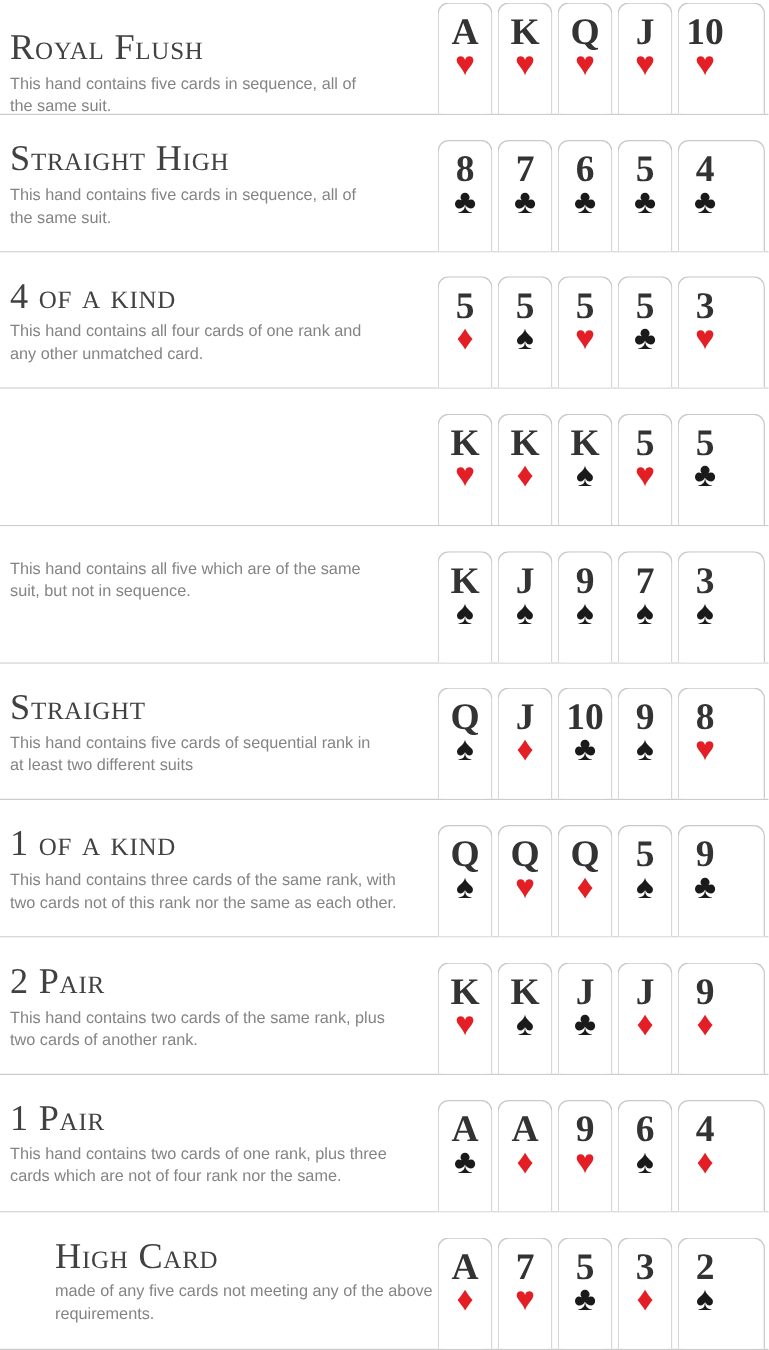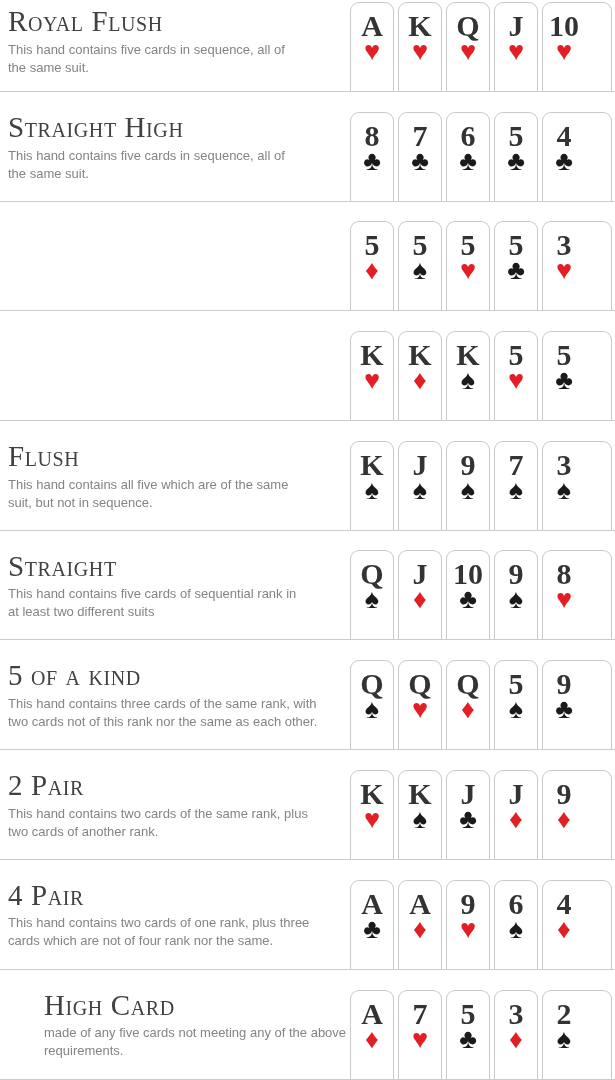--- a/index.html
+++ b/index.html
@@ -14,21 +14,21 @@
   html,body{margin:0;padding:0;background:#ffffff;}
   body{width:615px;font-family:"Liberation Sans", sans-serif;}
   .page{
     position:relative;width:615px;height:1080px;overflow:hidden;background:#fff;
   }
   .row{
     position:relative;box-sizing:border-box;height:109.7px;
     border-bottom:1px solid var(--divider);
     padding:21px 0 0 8px;background:#fff;
   }
-  .row:first-child{height:92px;padding-top:7px;}
+  .row:first-child{height:92px;padding-top:24px;}
   .row:last-child{height:110.3px;padding-left:44px;}
   .info{width:356px;}
   .title{
     margin:0;font-family:"Liberation Serif", serif;font-weight:400;
     font-variant:small-caps;font-size:29px;line-height:1.02;
     color:var(--title);letter-spacing:0.6px;
   }
   .desc{
     margin:4px 0 0 0;font-size:13px;line-height:1.38;color:var(--desc);
     white-space:pre-line;
@@ -138,20 +138,25 @@
   <div class="card last">
     <div class="card-inner">
       <div class="rank">4</div>
       <div class="suit black">♣</div>
     </div>
   </div>
 </div>
   </section>
 
   <section class="row">
+    <div class="info">
+      <h2 class="title">4 of a kind</h2>
+      <p class="desc">This hand contains all four cards of one rank and
+any other unmatched card.</p>
+    </div>
     <div class="cards">
   <div class="card">
     <div class="card-inner">
       <div class="rank">5</div>
       <div class="suit red">♦</div>
     </div>
   </div>
 
   <div class="card">
     <div class="card-inner">
@@ -217,21 +222,20 @@
     <div class="card-inner">
       <div class="rank">5</div>
       <div class="suit black">♣</div>
     </div>
   </div>
 </div>
   </section>
 
   <section class="row">
     <div class="info">
-      <h2 class="title">Flush</h2>
       <p class="desc">This hand contains all five which are of the same
 suit, but not in sequence.</p>
     </div>
     <div class="cards">
   <div class="card">
     <div class="card-inner">
       <div class="rank">K</div>
       <div class="suit black">♠</div>
     </div>
   </div>
@@ -305,21 +309,21 @@
     <div class="card-inner">
       <div class="rank">8</div>
       <div class="suit red">♥</div>
     </div>
   </div>
 </div>
   </section>
 
   <section class="row">
     <div class="info">
-      <h2 class="title">5 of a kind</h2>
+      <h2 class="title">1 of a kind</h2>
       <p class="desc">This hand contains three cards of the same rank, with
 two cards not of this rank nor the same as each other.</p>
     </div>
     <div class="cards">
   <div class="card">
     <div class="card-inner">
       <div class="rank">Q</div>
       <div class="suit black">♠</div>
     </div>
   </div>
@@ -393,21 +397,21 @@
     <div class="card-inner">
       <div class="rank">9</div>
       <div class="suit red">♦</div>
     </div>
   </div>
 </div>
   </section>
 
   <section class="row">
     <div class="info">
-      <h2 class="title">4 Pair</h2>
+      <h2 class="title">1 Pair</h2>
       <p class="desc">This hand contains two cards of one rank, plus three
 cards which are not of four rank nor the same.</p>
     </div>
     <div class="cards">
   <div class="card">
     <div class="card-inner">
       <div class="rank">A</div>
       <div class="suit black">♣</div>
     </div>
   </div>

